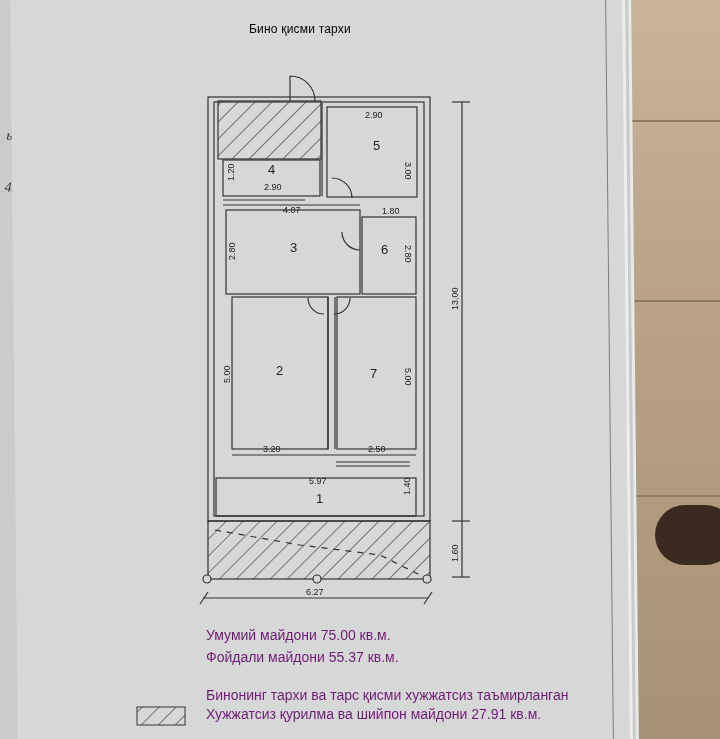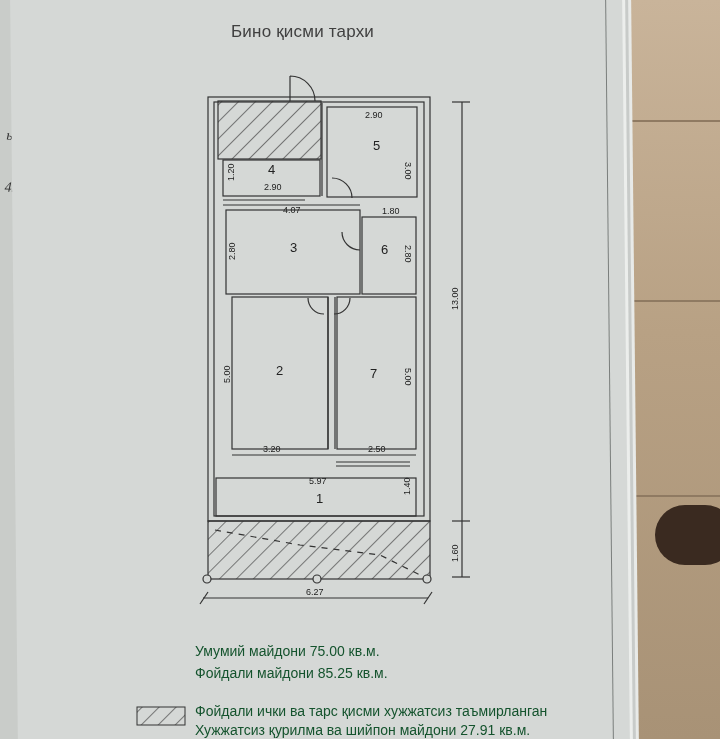--- a/index.html
+++ b/index.html
@@ -12,23 +12,23 @@
     background: linear-gradient(180deg, #c9b49a 0%, #b8a184 45%, #a89276 100%); }
   .tile-line { position: absolute; left: 630px; width: 90px; height: 2px; background: #8f7a62; }
   .knob { position: absolute; left: 655px; top: 505px; width: 80px; height: 60px; border-radius: 30px; background: #3a2a20; }
   .page-left { position: absolute; left: -40px; top: -20px; width: 110px; height: 790px;
     background: #c9ccc9; transform: rotate(2deg); border-right: 2px solid #7f8381; }
   .page-left span { position: absolute; font-family: "Liberation Serif", serif; font-style: italic; font-size: 14px; color: #333; }
   .page { position: absolute; left: 10px; top: -10px; width: 612px; height: 770px;
     background: #d5d8d6; transform: rotate(-0.6deg); transform-origin: top left;
     box-shadow: 3px 0 0 #eceeec, 6px 0 0 #c8cbc9, 9px 0 0 #e8eae8; }
   .page-edge-line { position: absolute; left: 595px; top: 0; width: 1px; height: 770px; background: #7a7e7c; }
-  .title { position: absolute; left: 231px; top: 22px; font-size: 17px; color: #404040; letter-spacing: 0.2px; }
+  .title { position: absolute; left: 249px; top: 22px; font-size: 12px; color: #000000; letter-spacing: 0.2px; }
   svg.plan { position: absolute; left: 0; top: 0; }
-  .info { position: absolute; left: 195px; font-size: 14px; color: #14532d; margin-top: 16px; }
+  .info { position: absolute; left: 206px; font-size: 14px; color: #701a75; }
 </style>
 </head>
 <body>
 
 <div class="tiles"></div>
 <div class="tile-line" style="top:120px"></div>
 <div class="tile-line" style="top:300px"></div>
 <div class="tile-line" style="top:495px"></div>
 <div class="knob"></div>
 
@@ -123,15 +123,15 @@
     <text x="309" y="484" font-size="9">5.97</text>
     <text x="410" y="495" font-size="9" transform="rotate(-90 410 495)">1.40</text>
     <text x="458" y="310" font-size="9" transform="rotate(-90 458 310)">13.00</text>
     <text x="458" y="562" font-size="9" transform="rotate(-90 458 562)">1.60</text>
     <text x="306" y="595" font-size="9">6.27</text>
   </g>
   <rect x="137" y="707" width="48" height="18" fill="url(#hatch)" stroke="#333" stroke-width="1"></rect>
 </svg>
 
 <div class="info" style="top:627px">Умумий майдони 75.00 кв.м.</div>
-<div class="info" style="top:649px">Фойдали майдони 85.25 кв.м.</div>
-<div class="info" style="top:687px">Фойдали ички ва тарс қисми хужжатсиз таъмирланган</div>
+<div class="info" style="top:649px">Фойдали майдони 55.37 кв.м.</div>
+<div class="info" style="top:687px">Бинонинг тархи ва тарс қисми хужжатсиз таъмирланган</div>
 <div class="info" style="top:706px">Хужжатсиз қурилма ва шийпон майдони 27.91 кв.м.</div>
 
 </body></html>

